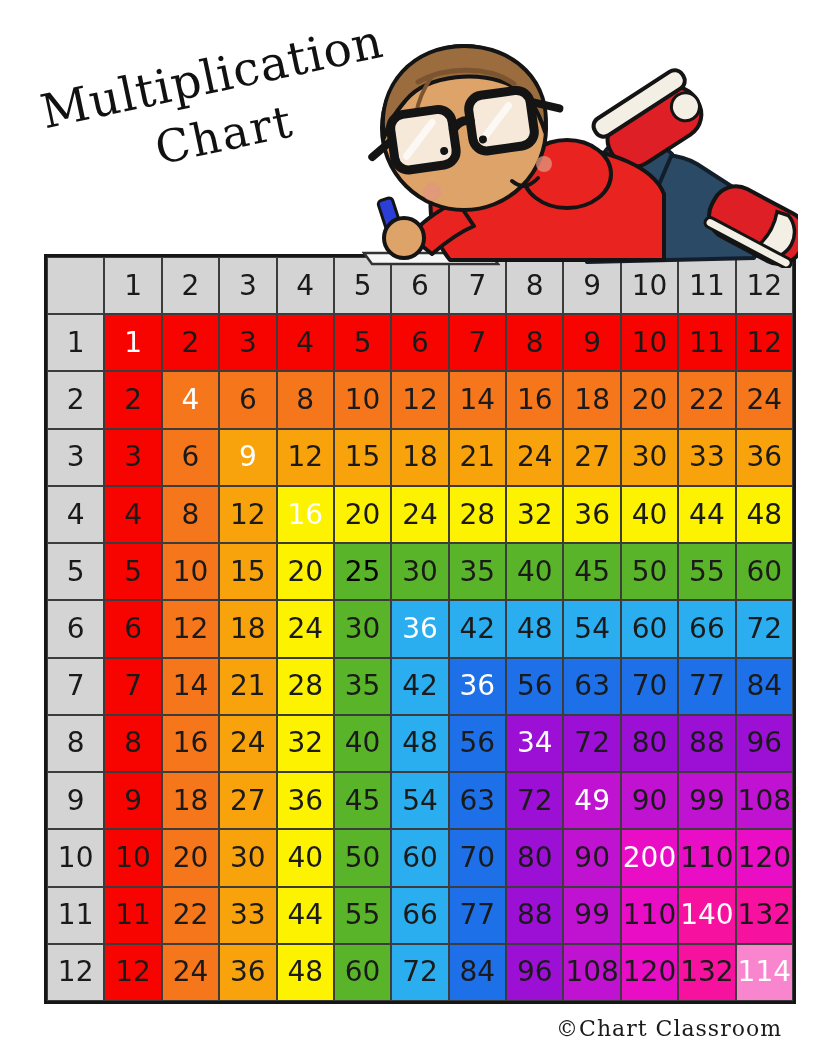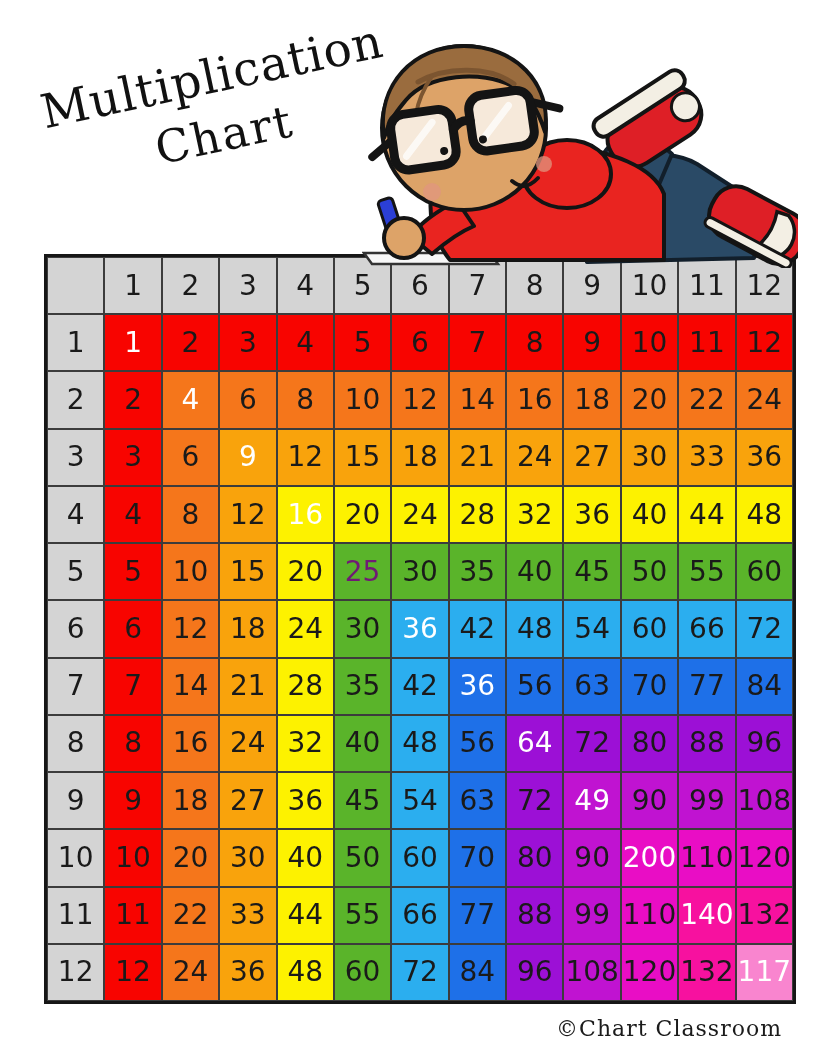--- a/index.html
+++ b/index.html
@@ -181,21 +181,21 @@
     <div class="cell" style="background: rgb(253, 242, 0); color: rgb(26, 26, 26);">32</div>
     <div class="cell" style="background: rgb(253, 242, 0); color: rgb(26, 26, 26);">36</div>
     <div class="cell" style="background: rgb(253, 242, 0); color: rgb(26, 26, 26);">40</div>
     <div class="cell" style="background: rgb(253, 242, 0); color: rgb(26, 26, 26);">44</div>
     <div class="cell" style="background: rgb(253, 242, 0); color: rgb(26, 26, 26);">48</div>
     <div class="cell" style="background: rgb(212, 212, 212);">5</div>
     <div class="cell" style="background: rgb(248, 4, 0); color: rgb(26, 26, 26);">5</div>
     <div class="cell" style="background: rgb(245, 118, 27); color: rgb(26, 26, 26);">10</div>
     <div class="cell" style="background: rgb(249, 163, 12); color: rgb(26, 26, 26);">15</div>
     <div class="cell" style="background: rgb(253, 242, 0); color: rgb(26, 26, 26);">20</div>
-    <div class="cell" style="background: rgb(90, 180, 42); color: #701a75;">25</div>
+    <div class="cell" style="background: rgb(90, 180, 42); color: #000000;">25</div>
     <div class="cell" style="background: rgb(90, 180, 42); color: rgb(26, 26, 26);">30</div>
     <div class="cell" style="background: rgb(90, 180, 42); color: rgb(26, 26, 26);">35</div>
     <div class="cell" style="background: rgb(90, 180, 42); color: rgb(26, 26, 26);">40</div>
     <div class="cell" style="background: rgb(90, 180, 42); color: rgb(26, 26, 26);">45</div>
     <div class="cell" style="background: rgb(90, 180, 42); color: rgb(26, 26, 26);">50</div>
     <div class="cell" style="background: rgb(90, 180, 42); color: rgb(26, 26, 26);">55</div>
     <div class="cell" style="background: rgb(90, 180, 42); color: rgb(26, 26, 26);">60</div>
     <div class="cell" style="background: rgb(212, 212, 212);">6</div>
     <div class="cell" style="background: rgb(248, 4, 0); color: rgb(26, 26, 26);">6</div>
     <div class="cell" style="background: rgb(245, 118, 27); color: rgb(26, 26, 26);">12</div>
@@ -223,21 +223,21 @@
     <div class="cell" style="background: rgb(30, 112, 232); color: rgb(26, 26, 26);">77</div>
     <div class="cell" style="background: rgb(30, 112, 232); color: rgb(26, 26, 26);">84</div>
     <div class="cell" style="background: rgb(212, 212, 212);">8</div>
     <div class="cell" style="background: rgb(248, 4, 0); color: rgb(26, 26, 26);">8</div>
     <div class="cell" style="background: rgb(245, 118, 27); color: rgb(26, 26, 26);">16</div>
     <div class="cell" style="background: rgb(249, 163, 12); color: rgb(26, 26, 26);">24</div>
     <div class="cell" style="background: rgb(253, 242, 0); color: rgb(26, 26, 26);">32</div>
     <div class="cell" style="background: rgb(90, 180, 42); color: rgb(26, 26, 26);">40</div>
     <div class="cell" style="background: rgb(43, 174, 239); color: rgb(26, 26, 26);">48</div>
     <div class="cell" style="background: rgb(30, 112, 232); color: rgb(26, 26, 26);">56</div>
-    <div class="cell" style="background: rgb(156, 16, 214); color: rgb(255, 255, 255);">64</div>
+    <div class="cell" style="background: rgb(156, 16, 214); color: rgb(255, 255, 255);">34</div>
     <div class="cell" style="background: rgb(156, 16, 214); color: rgb(26, 26, 26);">72</div>
     <div class="cell" style="background: rgb(156, 16, 214); color: rgb(26, 26, 26);">80</div>
     <div class="cell" style="background: rgb(156, 16, 214); color: rgb(26, 26, 26);">88</div>
     <div class="cell" style="background: rgb(156, 16, 214); color: rgb(26, 26, 26);">96</div>
     <div class="cell" style="background: rgb(212, 212, 212);">9</div>
     <div class="cell" style="background: rgb(248, 4, 0); color: rgb(26, 26, 26);">9</div>
     <div class="cell" style="background: rgb(245, 118, 27); color: rgb(26, 26, 26);">18</div>
     <div class="cell" style="background: rgb(249, 163, 12); color: rgb(26, 26, 26);">27</div>
     <div class="cell" style="background: rgb(253, 242, 0); color: rgb(26, 26, 26);">36</div>
     <div class="cell" style="background: rgb(90, 180, 42); color: rgb(26, 26, 26);">45</div>
@@ -279,16 +279,16 @@
     <div class="cell" style="background: rgb(245, 118, 27); color: rgb(26, 26, 26);">24</div>
     <div class="cell" style="background: rgb(249, 163, 12); color: rgb(26, 26, 26);">36</div>
     <div class="cell" style="background: rgb(253, 242, 0); color: rgb(26, 26, 26);">48</div>
     <div class="cell" style="background: rgb(90, 180, 42); color: rgb(26, 26, 26);">60</div>
     <div class="cell" style="background: rgb(43, 174, 239); color: rgb(26, 26, 26);">72</div>
     <div class="cell" style="background: rgb(30, 112, 232); color: rgb(26, 26, 26);">84</div>
     <div class="cell" style="background: rgb(156, 16, 214); color: rgb(26, 26, 26);">96</div>
     <div class="cell" style="background: rgb(192, 19, 209); color: rgb(26, 26, 26);">108</div>
     <div class="cell" style="background: rgb(233, 13, 197); color: rgb(26, 26, 26);">120</div>
     <div class="cell" style="background: rgb(247, 17, 159); color: rgb(26, 26, 26);">132</div>
-    <div class="cell" style="background: rgb(249, 133, 207); color: rgb(255, 255, 255);">117</div>
+    <div class="cell" style="background: rgb(249, 133, 207); color: rgb(255, 255, 255);">114</div>
   </div>
 
 <div class="footer">©Chart Classroom</div>
 
 </body></html>

